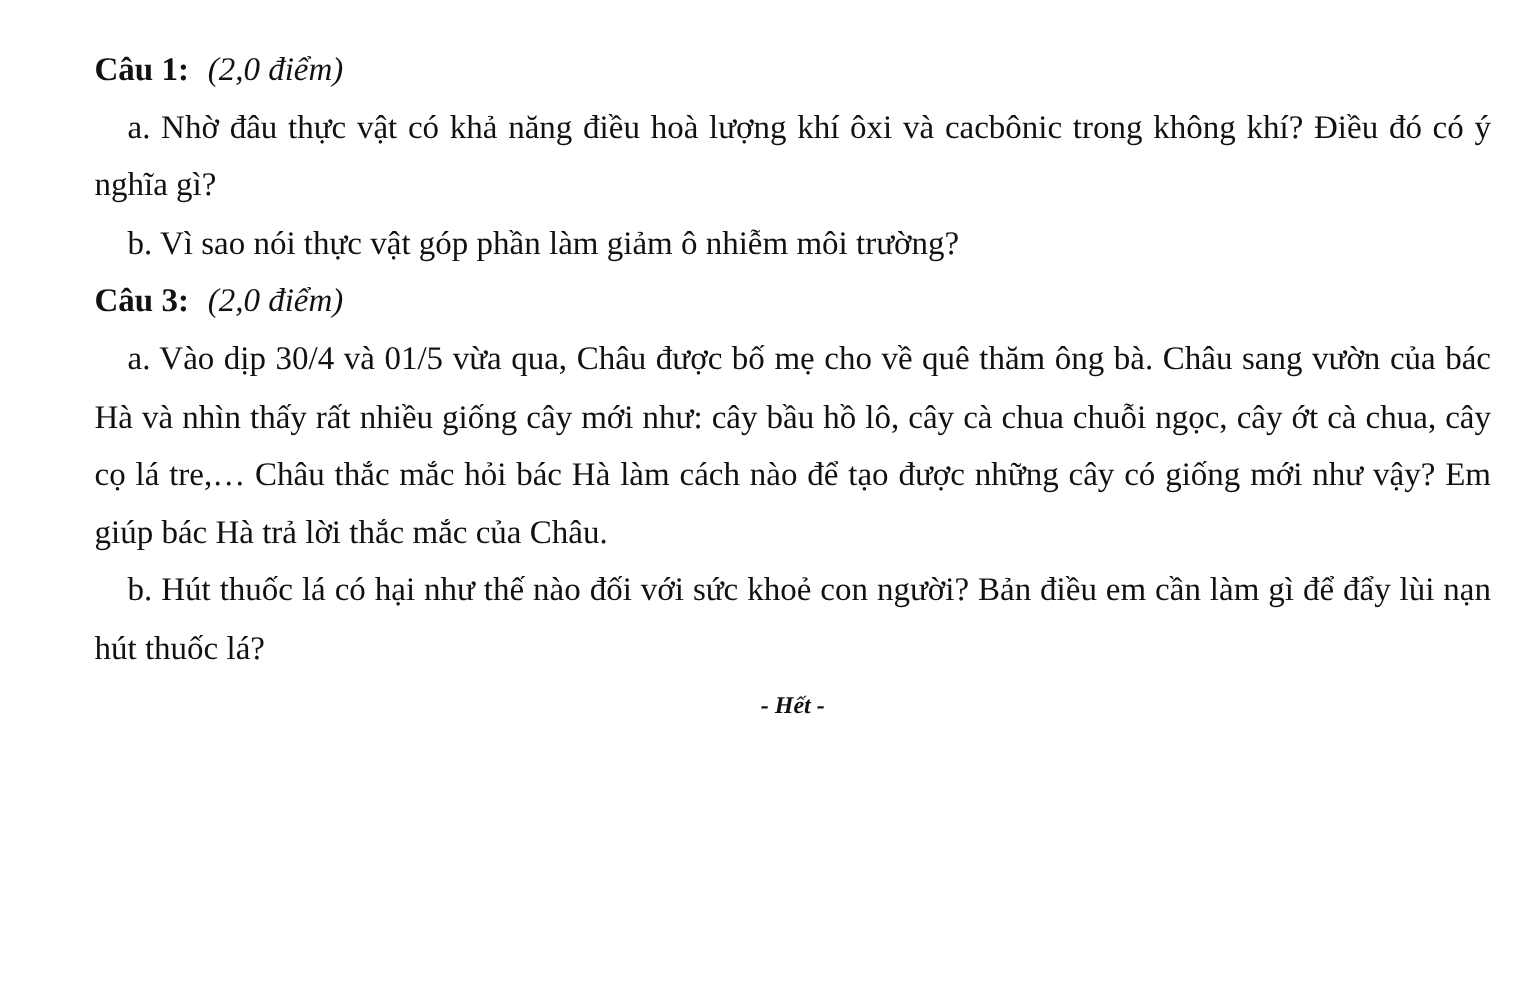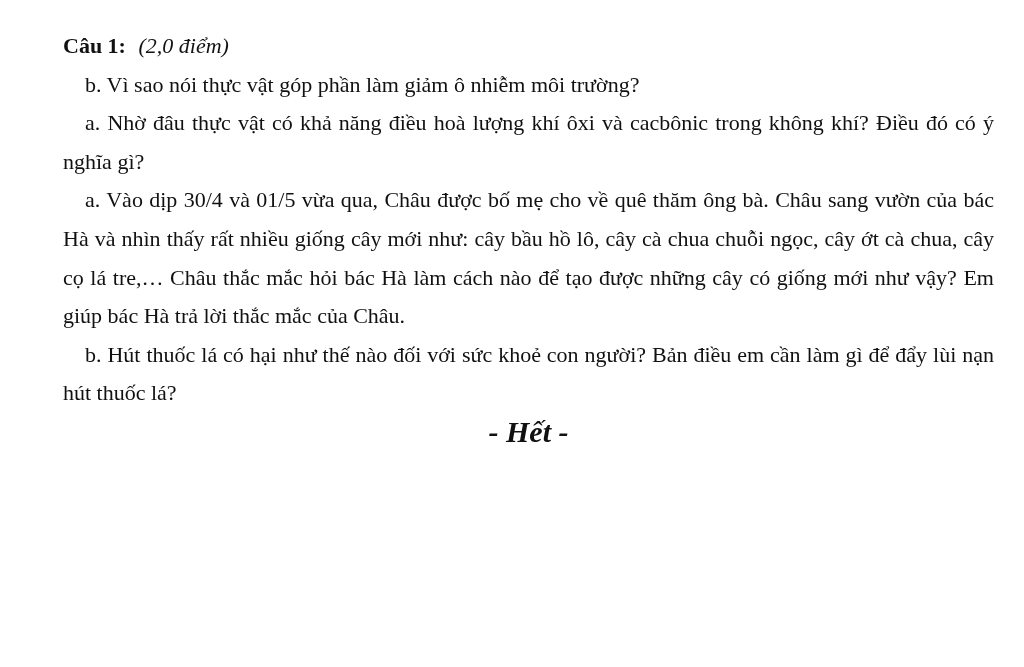--- a/index.html
+++ b/index.html
@@ -37,42 +37,46 @@
   }
   .q-part {
     margin: 0;
     font-size: 22px;
     line-height: 38.6px;
     text-align: justify;
     text-indent: 22px;
   }
   .doc-footer {
     margin: 0;
-    font-size: 30px;
+    font-size: 16px;
     line-height: 38.6px;
     text-align: center;
     font-weight: bold;
     font-style: italic;
   }
 </style>
 </head>
 <body>
 
 <div class="page">
 
   <div class="question">
     <p class="q-heading">
       <span class="q-number">Câu 1:</span>
       <span class="q-points">(2,0 điểm)</span>
     </p>
+    <p class="q-part">a. Nhờ đâu thực vật có khả năng điều hoà lượng khí ôxi và cacbônic trong không khí? Điều đó có ý nghĩa gì?</p>
     <p class="q-part">b. Vì sao nói thực vật góp phần làm giảm ô nhiễm môi trường?</p>
-    <p class="q-part">a. Nhờ đâu thực vật có khả năng điều hoà lượng khí ôxi và cacbônic trong không khí? Điều đó có ý nghĩa gì?</p>
   </div>
 
 
   <div class="question">
+    <p class="q-heading">
+      <span class="q-number">Câu 3:</span>
+      <span class="q-points">(2,0 điểm)</span>
+    </p>
     <p class="q-part">a. Vào dịp 30/4 và 01/5 vừa qua, Châu được bố mẹ cho về quê thăm ông bà. Châu sang vườn của bác Hà và nhìn thấy rất nhiều giống cây mới như: cây bầu hồ lô, cây cà chua chuỗi ngọc, cây ớt cà chua, cây cọ lá tre,… Châu thắc mắc hỏi bác Hà làm cách nào để tạo được những cây có giống mới như vậy? Em giúp bác Hà trả lời thắc mắc của Châu.</p>
     <p class="q-part">b. Hút thuốc lá có hại như thế nào đối với sức khoẻ con người? Bản điều em cần làm gì để đẩy lùi nạn hút thuốc lá?</p>
   </div>
 
   <p class="doc-footer">- Hết -</p>
 
 </div>
 
 </body></html>

